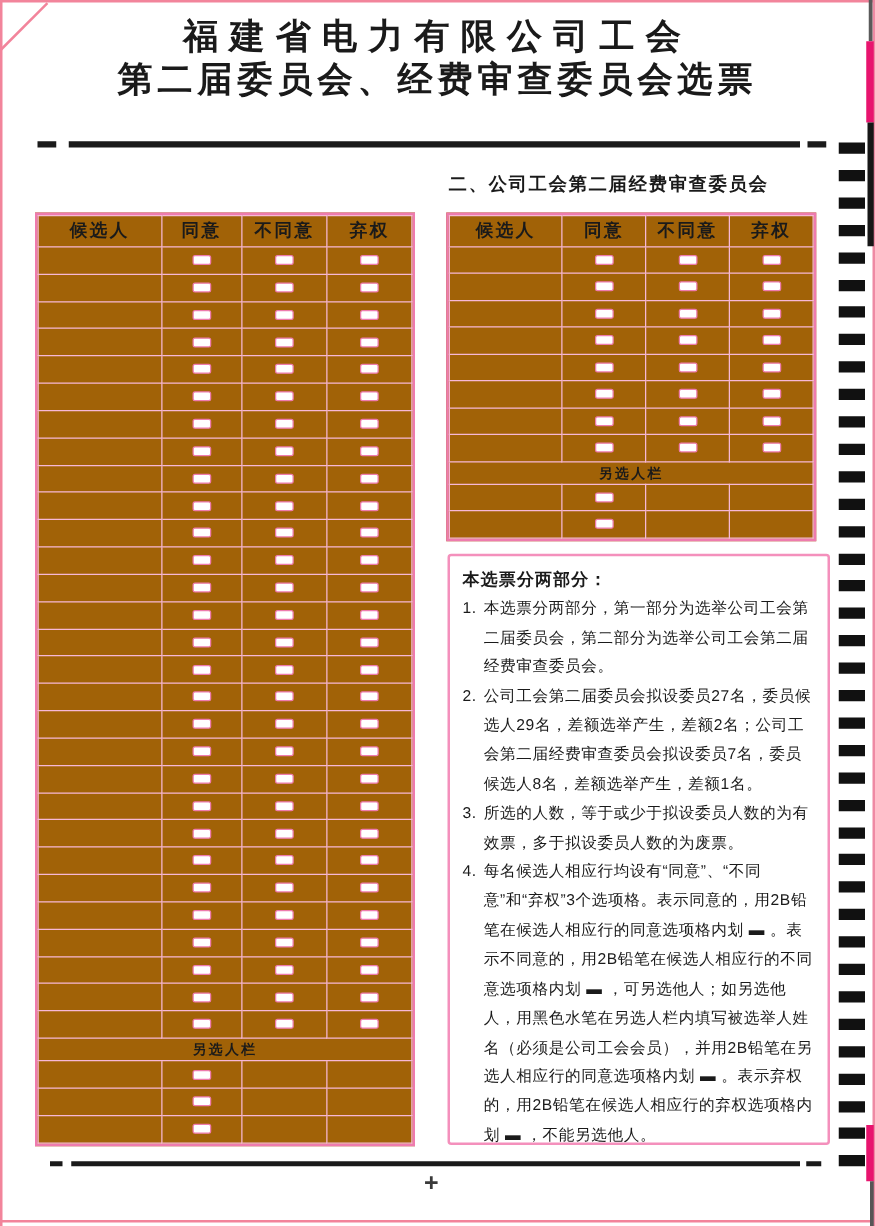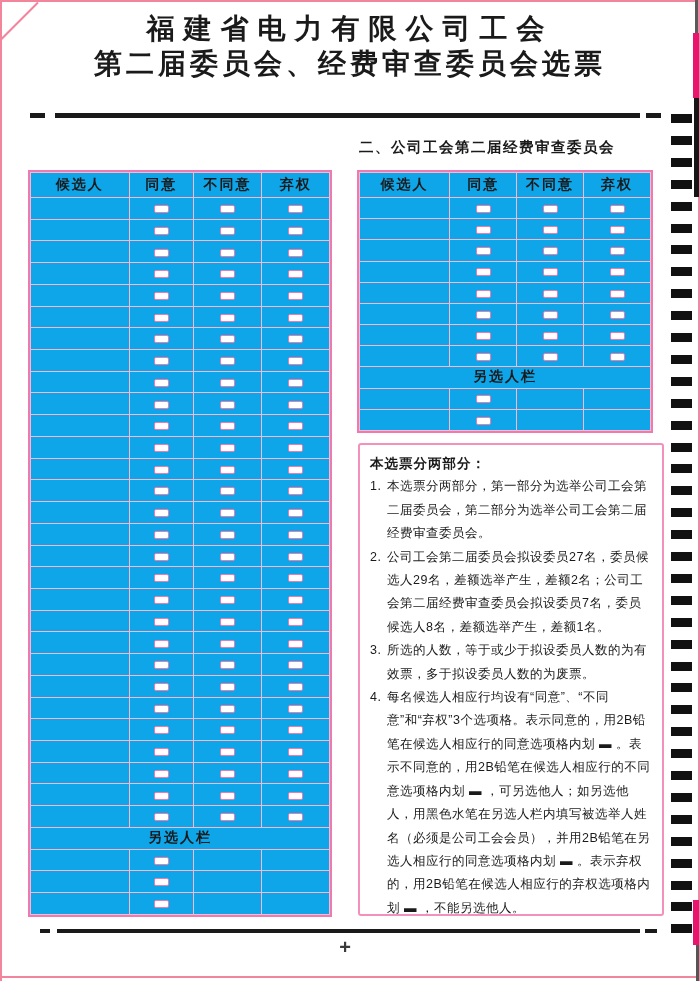--- a/index.html
+++ b/index.html
@@ -34,27 +34,27 @@
   .hline-bottom{left:57px;top:929px;width:583px;height:4px;}
   .hdash-bl{left:40px;top:929px;width:10px;height:4px;}
   .hdash-br{left:645px;top:929px;width:12px;height:4px;}
   .plus-mark{position:absolute;left:329px;top:936px;width:32px;text-align:center;
              font-size:20px;font-weight:bold;color:#3a3a3a;}
   
   .sec-heading{position:absolute;top:138px;font-size:14.5px;font-weight:bold;letter-spacing:1.5px;}
   .sec-heading-left{left:36px;}
   .sec-heading-right{left:359px;text-align:center;}
   
-  .tbl-wrap{position:absolute;border:2px solid #ee7bae;box-sizing:border-box;background:#0ea5e9;}
+  .tbl-wrap{position:absolute;border:2px solid #ee7bae;box-sizing:border-box;background:#a16207;}
   .tbl-left{left:28px;top:170px;width:304px;height:747px;}
   .tbl-right{left:357px;top:170px;width:296px;height:263px;}
   table.ballot{border-collapse:collapse;table-layout:fixed;width:100%;height:100%;}
   table.ballot th,table.ballot td{border:1px solid #f7b8d6;padding:0;text-align:center;}
   table.ballot th{font-size:14px;font-weight:bold;letter-spacing:2px;height:24px;color:#1a1a1a;}
-  td.writein-label{font-size:14px;font-weight:600;letter-spacing:2px;}
+  td.writein-label{font-size:11px;font-weight:600;letter-spacing:2px;}
   .markbox{display:inline-block;width:13px;height:6px;border:1px solid #ee7bae;
            border-radius:2px;background:#fff;vertical-align:middle;}
   
   .instr-box{position:absolute;left:358px;top:443px;width:306px;height:473px;
              border:2px solid #f490bc;border-radius:3px;box-sizing:border-box;
              padding:7px 8px 4px 10px;overflow:hidden;}
   .instr-title{font-size:13.5px;font-weight:bold;line-height:23.4px;letter-spacing:1px;}
   .instr-item{position:relative;padding-left:17px;font-size:12.5px;line-height:23.4px;
               letter-spacing:0.5px;}
   .instr-item .num{position:absolute;left:0;top:0;}

